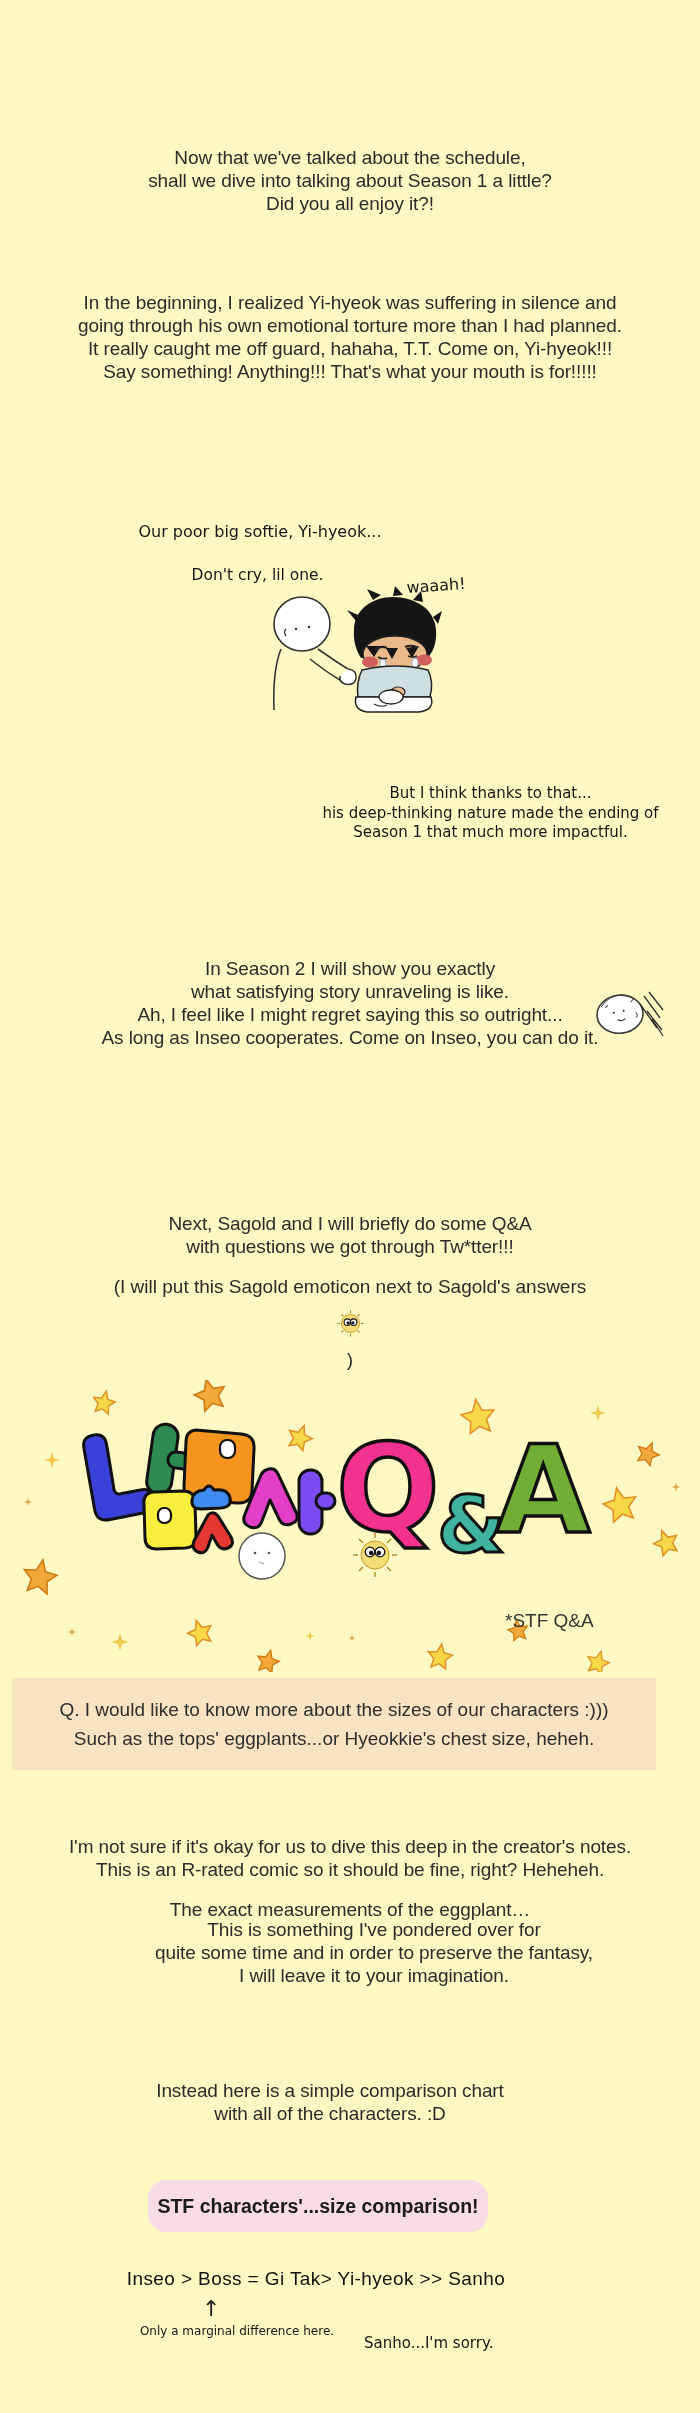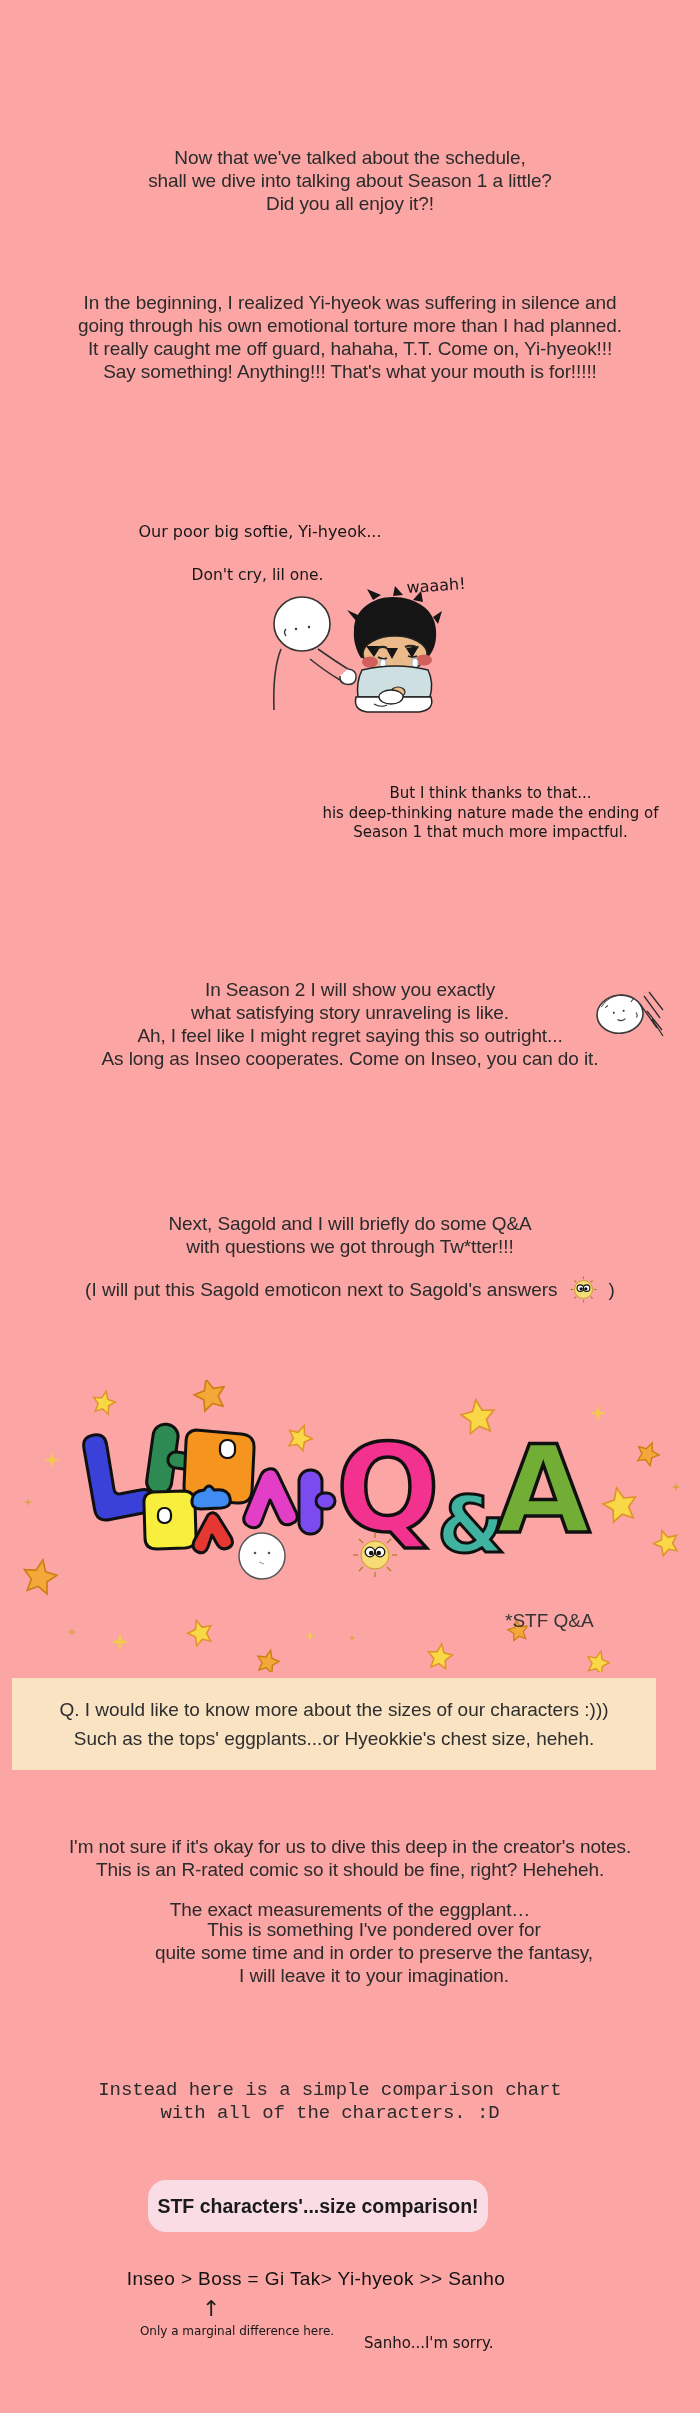--- a/index.html
+++ b/index.html
@@ -1,35 +1,35 @@
 <!DOCTYPE html>
 <html><head>
 <meta charset="utf-8">
 <style>
   html,body{margin:0;padding:0;background:#ffffff;}
-  .page{position:relative;width:700px;height:2413px;background:#fca5a5;overflow:hidden;
+  .page{position:relative;width:700px;height:2413px;background:#fef9c3;overflow:hidden;
         font-family:"Liberation Sans",sans-serif;color:#2b2b2b;}
   .para{position:absolute;left:0;width:700px;text-align:center;font-size:19px;line-height:23px;
         color:#2b2b2b;letter-spacing:-0.1px;white-space:nowrap;}
   .hand{font-family:"DejaVu Sans",sans-serif;color:#161616;}
   .hw-block{position:absolute;text-align:center;}
   .qbox{position:absolute;left:12px;top:1678px;width:644px;height:92px;
         display:flex;flex-direction:column;justify-content:center;text-align:center;
         font-size:19px;line-height:29px;color:#2e2e2e;white-space:nowrap;}
   .banner{position:absolute;left:148px;top:2180px;width:340px;height:52px;
         display:flex;align-items:center;justify-content:center;
         font-size:19.5px;font-weight:600;color:#1a1a1a;white-space:nowrap;border-radius:18px;}
   .cmp{position:absolute;left:0;top:2268px;width:632px;text-align:center;
         font-size:19px;font-weight:500;color:#111;letter-spacing:0.4px;white-space:nowrap;}
   .arrow{position:absolute;left:202px;top:2296px;font-size:22px;color:#222;}
   .note-l{position:absolute;left:108px;top:2324px;width:258px;text-align:center;font-size:12px;}
   .note-r{position:absolute;left:364px;top:2334px;font-size:15px;}
   .stf-note{position:absolute;left:505px;top:1610px;font-size:19px;color:#333;letter-spacing:0;}
   .paren-line{position:absolute;left:0;top:1276px;width:700px;display:flex;align-items:center;
-        justify-content:center;gap:12px;font-size:19px;color:#2b2b2b;white-space:nowrap;}
+        justify-content:center;gap:12px;font-size:19px;color:#2b2b2b;white-space:nowrap;flex-direction:column;}
   svg{display:block;}
   .abs{position:absolute;}
 </style>
 </head>
 <body>
 
 <div class="page">
 
   <div class="para" style="top:146px;">
     <div class="line">Now that we've talked about the schedule,</div>
@@ -88,21 +88,21 @@
       </g>
     </svg>
   </div>
 
   <div class="hw-block hand" style="left:318px;top:784px;width:345px;font-size:15px;line-height:19.5px;">
     <div class="line">But I think thanks to that...</div>
     <div class="line">his deep-thinking nature made the ending of</div>
     <div class="line">Season 1 that much more impactful.</div>
   </div>
 
-  <div class="para" style="top:957px;margin-top:21px;">
+  <div class="para" style="top:957px;">
     <div class="line">In Season 2 I will show you exactly</div>
     <div class="line">what satisfying story unraveling is like.</div>
     <div class="line">Ah, I feel like I might regret saying this so outright...</div>
     <div class="line">As long as Inseo cooperates. Come on Inseo, you can do it.</div>
   </div>
 
   <div class="abs" style="left:592px;top:986px;">
     <svg width="72" height="56" viewBox="0 0 72 56">
       <g transform="rotate(-6 30 28)">
         <ellipse cx="28" cy="28" rx="23" ry="19" fill="#ffffff" stroke="#3a3a3a" stroke-width="1.6"></ellipse>
@@ -244,21 +244,21 @@
   </div>
   <div class="para" style="top:1898px;">
     <div class="line">The exact measurements of the eggplant…</div>
   </div>
   <div class="para" style="top:1918px;padding-left:24px;">
     <div class="line">This is something I've pondered over for</div>
     <div class="line">quite some time and in order to preserve the fantasy,</div>
     <div class="line">I will leave it to your imagination.</div>
   </div>
 
-  <div class="para" style="top:2079px;width:660px;font-family:Liberation Mono, monospace;">
+  <div class="para" style="top:2079px;width:660px;">
     <div class="line">Instead here is a simple comparison chart</div>
     <div class="line">with all of the characters. :D</div>
   </div>
 
   <div class="banner" style="background:#f9dce4;">STF characters'...size comparison!</div>
 
   <div class="cmp">Inseo &gt; Boss = Gi Tak&gt; Yi-hyeok &gt;&gt; Sanho</div>
   <div class="arrow hand">↑</div>
   <div class="note-l hand">Only a marginal difference here.</div>
   <div class="note-r hand">Sanho...I'm sorry.</div>

